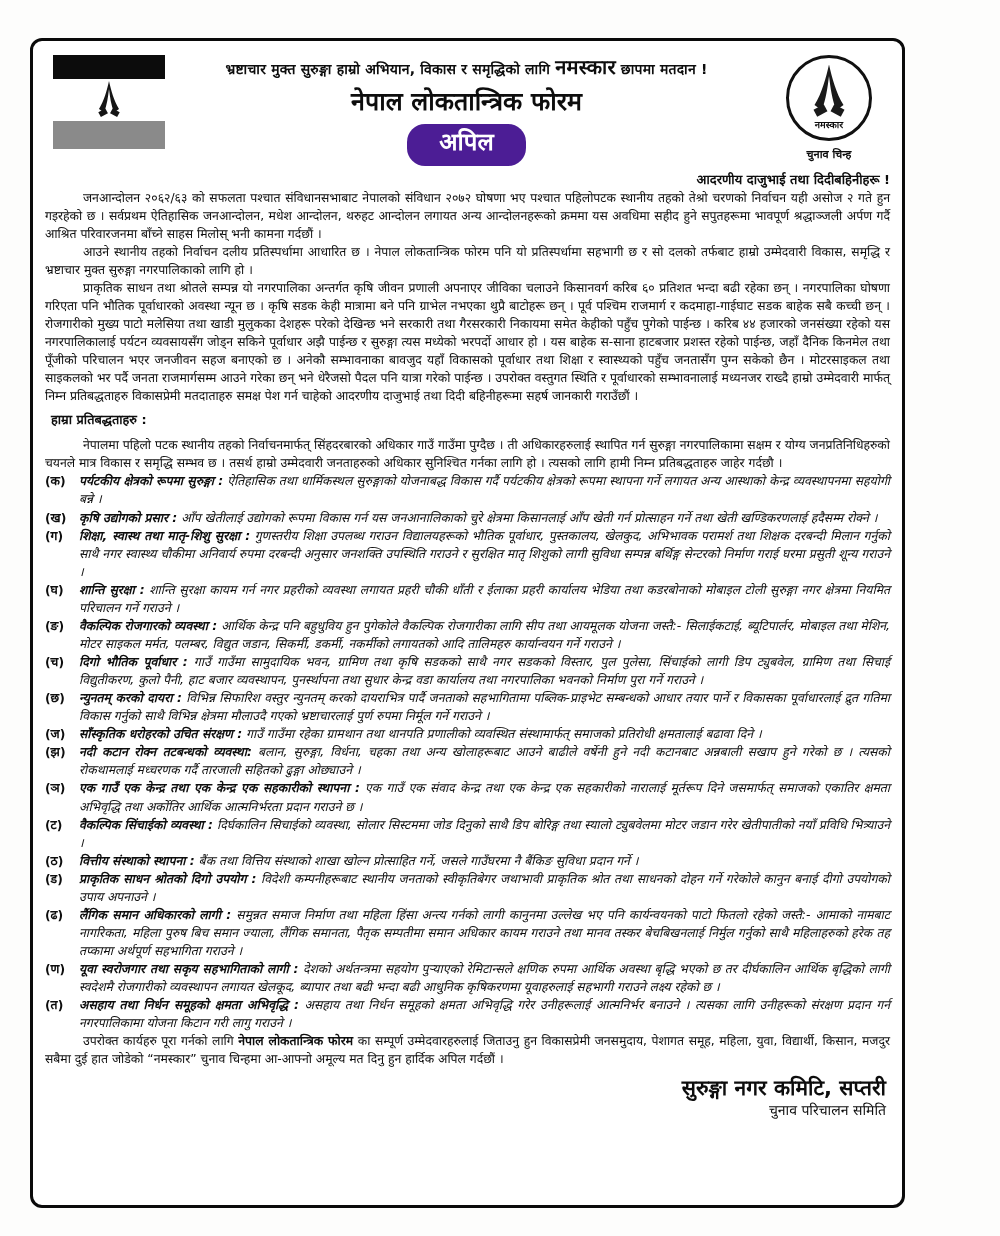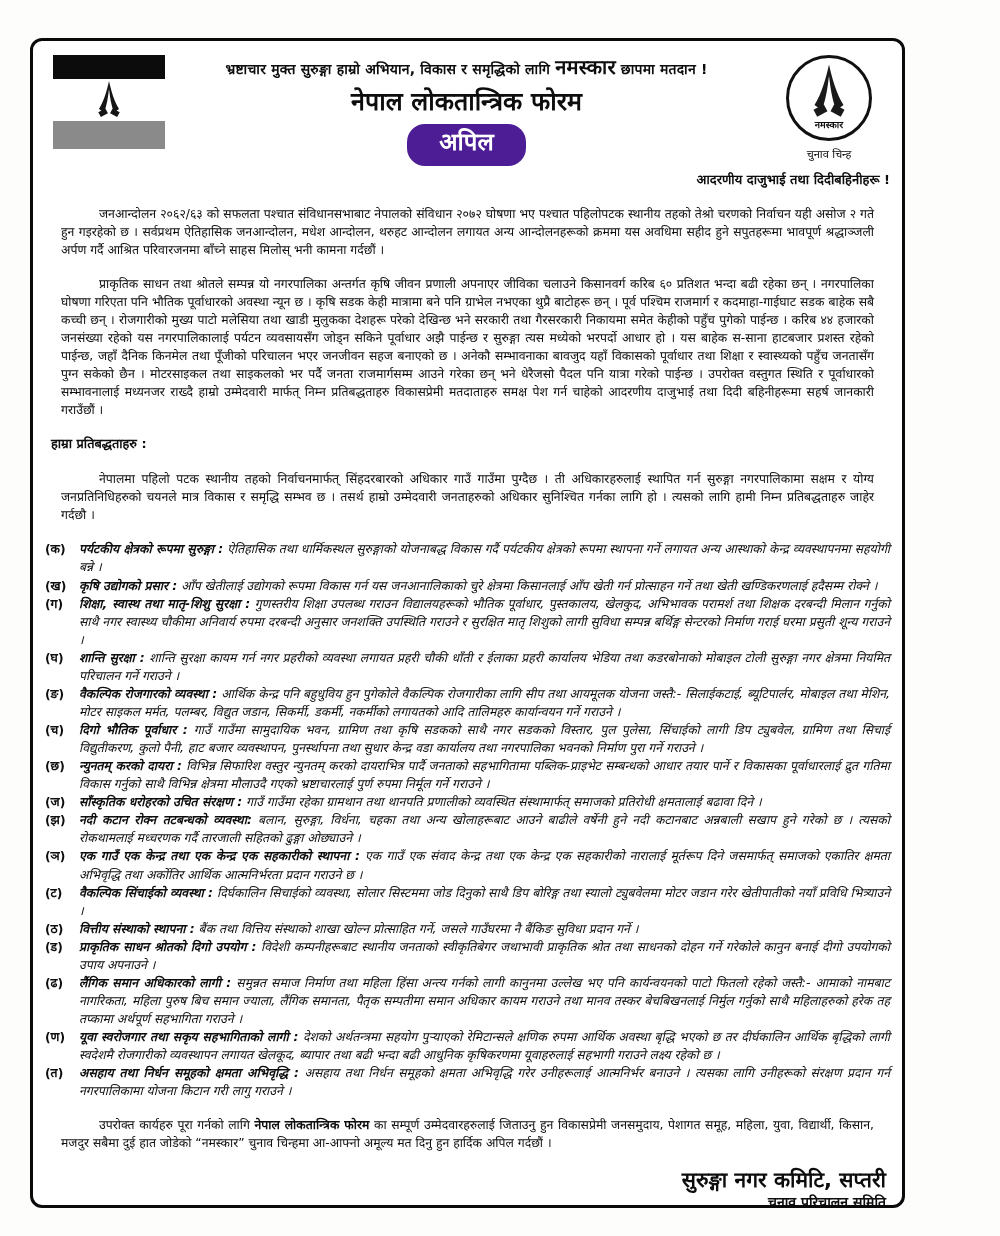--- a/index.html
+++ b/index.html
@@ -28,36 +28,36 @@
     font-size:24px;font-weight:bold;line-height:1.15;
     padding:5px 32px 9px;border-radius:18px;margin-top:7px;
   }
   .symbol{width:122px;flex:none;text-align:center;padding-top:8px;}
   .circle{
     width:86px;height:86px;border:3px solid #111;border-radius:50%;
     margin:0 auto;box-sizing:border-box;position:relative;background:#fff;
   }
   .circle svg{position:absolute;left:50%;top:5px;transform:translateX(-50%);}
   .sym-label{position:absolute;left:0;right:0;bottom:7px;font-size:9.5px;font-weight:bold;}
-  .sym-caption{font-size:11px;font-weight:normal;margin-top:5px;}
+  .sym-caption{font-size:11px;font-weight:bold;margin-top:5px;}
   
   .doc{font-size:12.3px;line-height:1.47;text-align:justify;margin-top:4px;}
   .salutation{font-weight:bold;font-size:13px;text-align:right;}
-  p.para{margin:16px;text-indent:38px;}
+  p.para{margin:0;text-indent:38px;}
   .section-head{font-weight:bold;margin:6px;text-align:left;font-size:12.8px;}
   .item{display:flex;margin:0;}
   .item .letter{width:34px;flex:none;font-weight:bold;}
   .item .content{flex:1;text-align:justify;font-style:italic;}
   .item .title{font-weight:bold;}
   .bold{font-weight:bold;}
   
   .sign-wrap{text-align:right;margin-top:8px;padding-right:4px;}
   .sign-inner{display:inline-block;text-align:right;}
   .sign1{font-size:21px;font-weight:bold;line-height:1.2;}
-  .sign2{font-size:14px;font-weight:bold;line-height:1.25;}
+  .sign2{font-size:14px;font-weight:normal;line-height:1.25;}
 </style>
 </head>
 <body>
 
 <div class="sheet">
   <div class="frame">
 
     <div class="header">
       <div class="flag">
         <div class="bar-black"></div>
@@ -90,20 +90,21 @@
           </svg>
           <div class="sym-label">नमस्कार</div>
         </div>
         <div class="sym-caption">चुनाव चिन्ह</div>
       </div>
     </div>
 
     <div class="doc">
       <div class="salutation">आदरणीय दाजुभाई तथा दिदीबहिनीहरू !</div>
       <p class="para">जनआन्दोलन २०६२/६३ को सफलता पश्चात संविधानसभाबाट नेपालको संविधान २०७२ घोषणा भए पश्चात पहिलोपटक स्थानीय तहको तेश्रो चरणको निर्वाचन यही असोज २ गते हुन गइरहेको छ । सर्वप्रथम ऐतिहासिक जनआन्दोलन, मधेश आन्दोलन, थरुहट आन्दोलन लगायत अन्य आन्दोलनहरूको क्रममा यस अवधिमा सहीद हुने सपुतहरूमा भावपूर्ण श्रद्धाञ्जली अर्पण गर्दै आश्रित परिवारजनमा बाँच्ने साहस मिलोस् भनी कामना गर्दछौं ।</p>
+      <p class="para">आउने स्थानीय तहको निर्वाचन दलीय प्रतिस्पर्धामा आधारित छ । नेपाल लोकतान्त्रिक फोरम पनि यो प्रतिस्पर्धामा सहभागी छ र सो दलको  तर्फबाट हाम्रो उम्मेदवारी विकास, समृद्धि र भ्रष्टाचार मुक्त सुरुङ्गा नगरपालिकाको लागि हो ।</p>
       <p class="para">प्राकृतिक साधन तथा श्रोतले सम्पन्न यो नगरपालिका अन्तर्गत कृषि जीवन प्रणाली अपनाएर जीविका चलाउने किसानवर्ग करिब ६० प्रतिशत भन्दा बढी रहेका छन् । नगरपालिका घोषणा गरिएता पनि भौतिक पूर्वाधारको अवस्था न्यून छ । कृषि सडक केही मात्रामा बने पनि ग्राभेल नभएका थुप्रै बाटोहरू छन् । पूर्व पश्चिम राजमार्ग र कदमाहा-गाईघाट सडक बाहेक सबै कच्ची छन् । रोजगारीको मुख्य पाटो मलेसिया तथा खाडी मुलुकका देशहरू परेको देखिन्छ भने सरकारी तथा गैरसरकारी निकायमा समेत केहीको पहुँच पुगेको पाईन्छ । करिब ४४ हजारको जनसंख्या रहेको यस नगरपालिकालाई पर्यटन व्यवसायसँग जोड्न सकिने पूर्वाधार अझै पाईन्छ र सुरुङ्गा त्यस मध्येको भरपर्दो आधार हो । यस बाहेक स-साना हाटबजार प्रशस्त रहेको पाईन्छ, जहाँ दैनिक किनमेल तथा पूँजीको परिचालन भएर जनजीवन सहज बनाएको छ । अनेकौ सम्भावनाका बावजुद यहाँ विकासको पूर्वाधार तथा शिक्षा र स्वास्थ्यको पहुँच जनतासँग पुग्न सकेको छैन । मोटरसाइकल तथा साइकलको भर पर्दै जनता राजमार्गसम्म आउने गरेका छन् भने धेरैजसो पैदल पनि यात्रा गरेको पाईन्छ । उपरोक्त वस्तुगत स्थिति र पूर्वाधारको सम्भावनालाई मध्यनजर राख्दै हाम्रो उम्मेदवारी मार्फत् निम्न प्रतिबद्धताहरु विकासप्रेमी मतदाताहरु समक्ष पेश गर्न चाहेको आदरणीय दाजुभाई तथा दिदी बहिनीहरूमा सहर्ष जानकारी गराउँछौं ।</p>
       <p class="section-head">हाम्रा प्रतिबद्धताहरु :</p>
       <p class="para">नेपालमा पहिलो पटक स्थानीय तहको निर्वाचनमार्फत् सिंहदरबारको अधिकार गाउँ गाउँमा पुग्दैछ । ती अधिकारहरुलाई स्थापित गर्न सुरुङ्गा नगरपालिकामा  सक्षम र योग्य जनप्रतिनिधिहरुको चयनले मात्र विकास र समृद्धि सम्भव छ । तसर्थ हाम्रो उम्मेदवारी जनताहरुको अधिकार सुनिश्चित गर्नका लागि हो । त्यसको लागि हामी निम्न प्रतिबद्धताहरु जाहेर गर्दछौ ।</p>
 
       <div class="item">
           <span class="letter">(क)</span>
           <span class="content"><span class="title">पर्यटकीय क्षेत्रको रूपमा सुरुङ्गा :</span><span> ऐतिहासिक तथा धार्मिकस्थल सुरुङ्गाको योजनाबद्ध विकास गर्दै पर्यटकीय क्षेत्रको रूपमा स्थापना गर्ने लगायत अन्य आस्थाको केन्द्र व्यवस्थापनमा सहयोगी बन्ने ।</span></span>
         </div>
       <div class="item">
           <span class="letter">(ख)</span>

